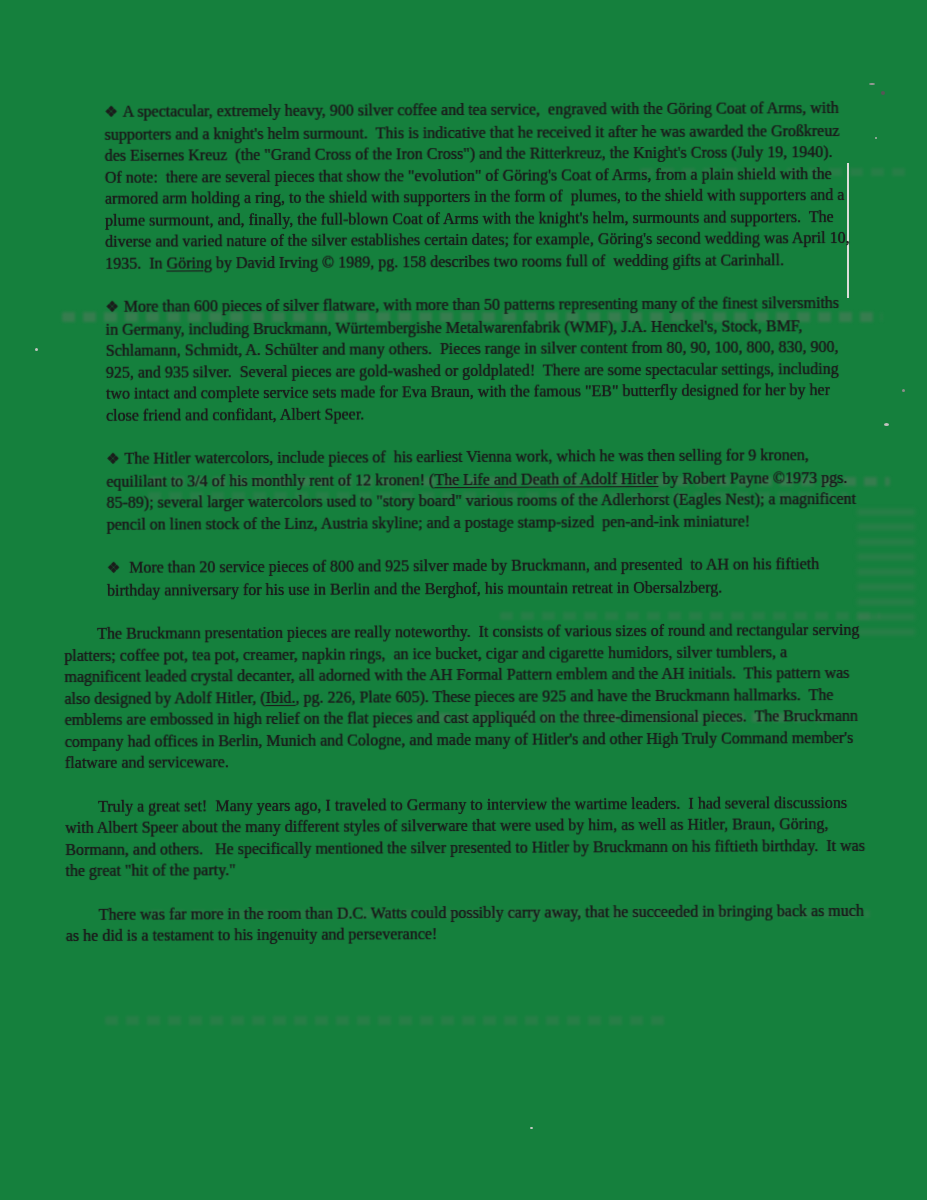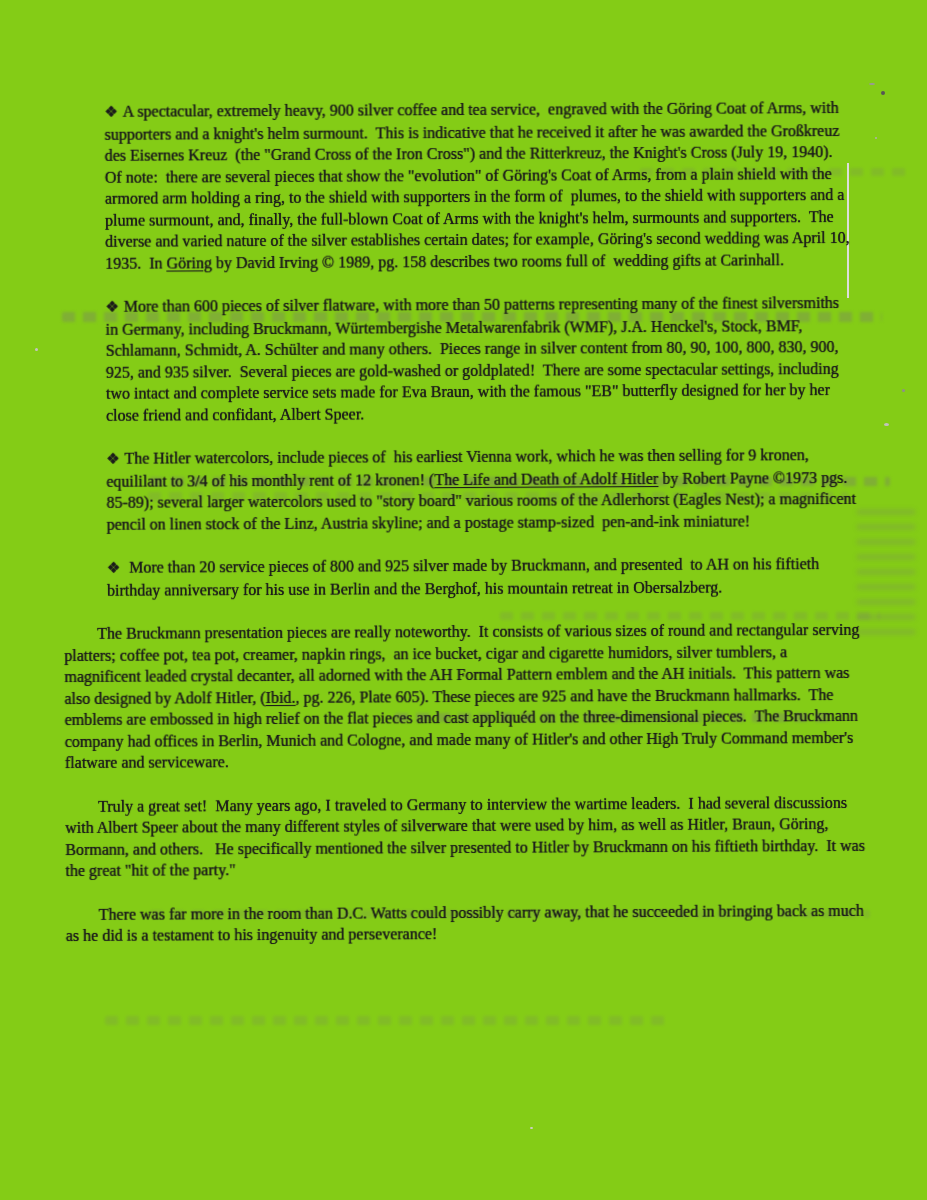--- a/index.html
+++ b/index.html
@@ -5,21 +5,21 @@
   html, body { margin: 0; padding: 0; }
   body {
     width: 927px; height: 1200px;
     background: #fbfbf9;
     overflow: hidden;
     position: relative;
     font-family: "Liberation Serif", "DejaVu Serif", serif;
   }
   .page {
     position: absolute; inset: 0;
-    background: #84cc16;
+    background: #15803d;
   }
   
   .artifact { position: absolute; pointer-events: none; }
   .ghost-band {
     background: repeating-linear-gradient(90deg,
       rgba(118,118,112,0.34) 0px, rgba(118,118,112,0.34) 13px,
       rgba(118,118,112,0.00) 13px, rgba(118,118,112,0.00) 21px);
     filter: blur(1.6px);
     border-radius: 2px;
   }

